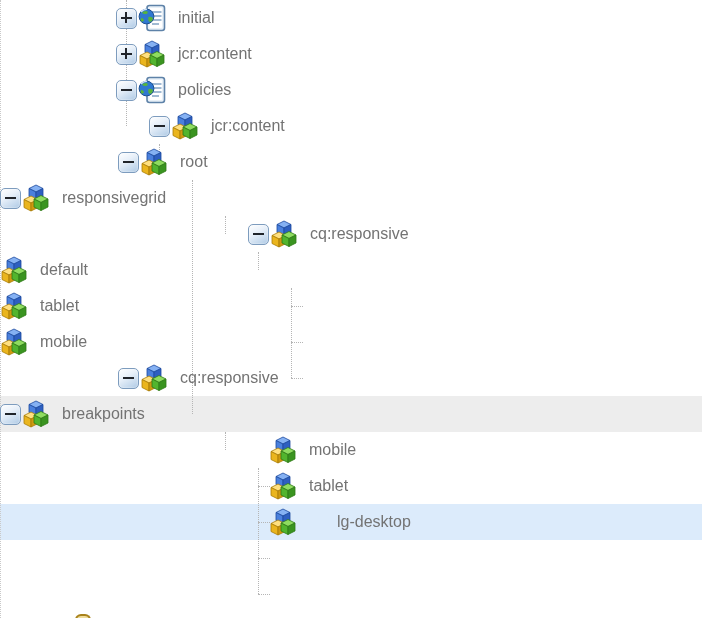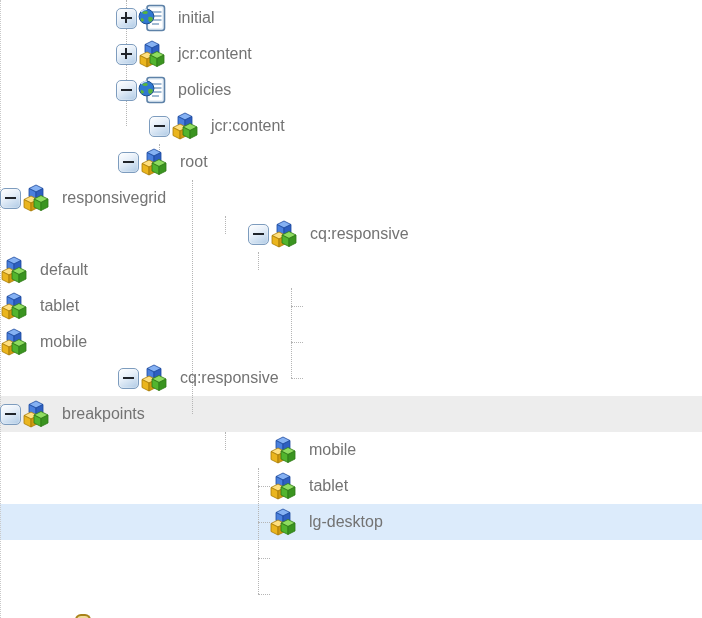--- a/index.html
+++ b/index.html
@@ -10,21 +10,21 @@
   }
   #stage{position:relative;width:702px;height:618px;}
   
   #left-edge{position:absolute;left:0;top:0;height:618px;width:0;
     border-left:1px dotted #c9c9c9;z-index:1;}
 
   
   #tree{position:absolute;left:0;top:0;width:702px;}
   .row{height:36px;display:flex;align-items:center;width:702px;box-sizing:border-box;position:relative;}
   .row.hl-hover{background:#ededed;}
-  .row.hl-selected{background:#dcebfb;}
+  .row.hl-selected{background:#dcebfb;gap:28px;}
   .lbl{font-size:16px;color:#737373;margin-left:12px;white-space:nowrap;position:relative;z-index:2;}
 
   
   .lv0.has-exp{padding-left:116px;} .lv1.has-exp{padding-left:149px;}
   .lv2.has-exp{padding-left:118px;} .lv3.has-exp{}
   .lv4.has-exp{padding-left:248px;}
   .lv4.leaf{padding-left:269px;} .lv5.leaf{}
 
   
   .exp{width:21px;height:21px;flex:0 0 21px;margin-right:1px;position:relative;z-index:2;

